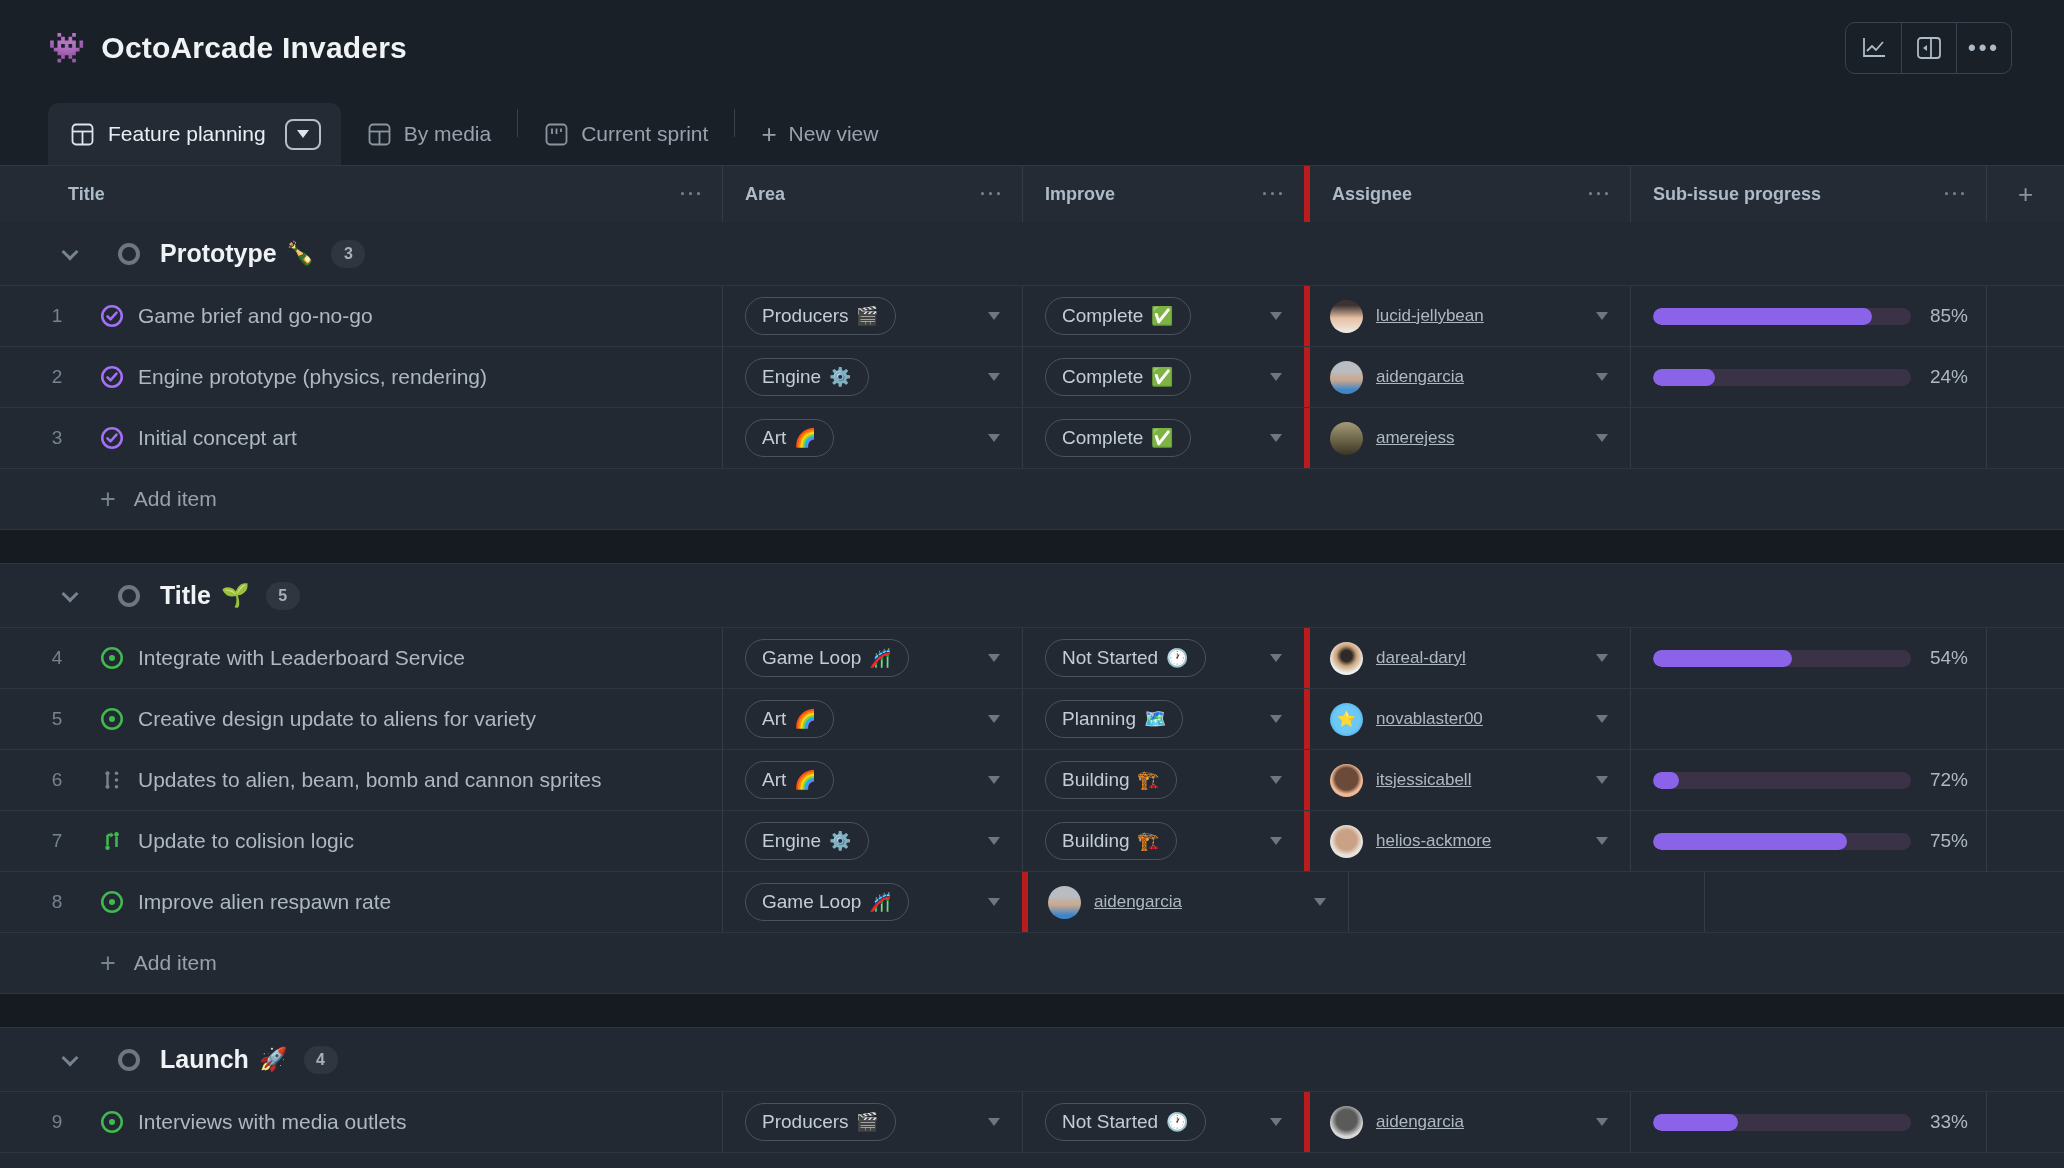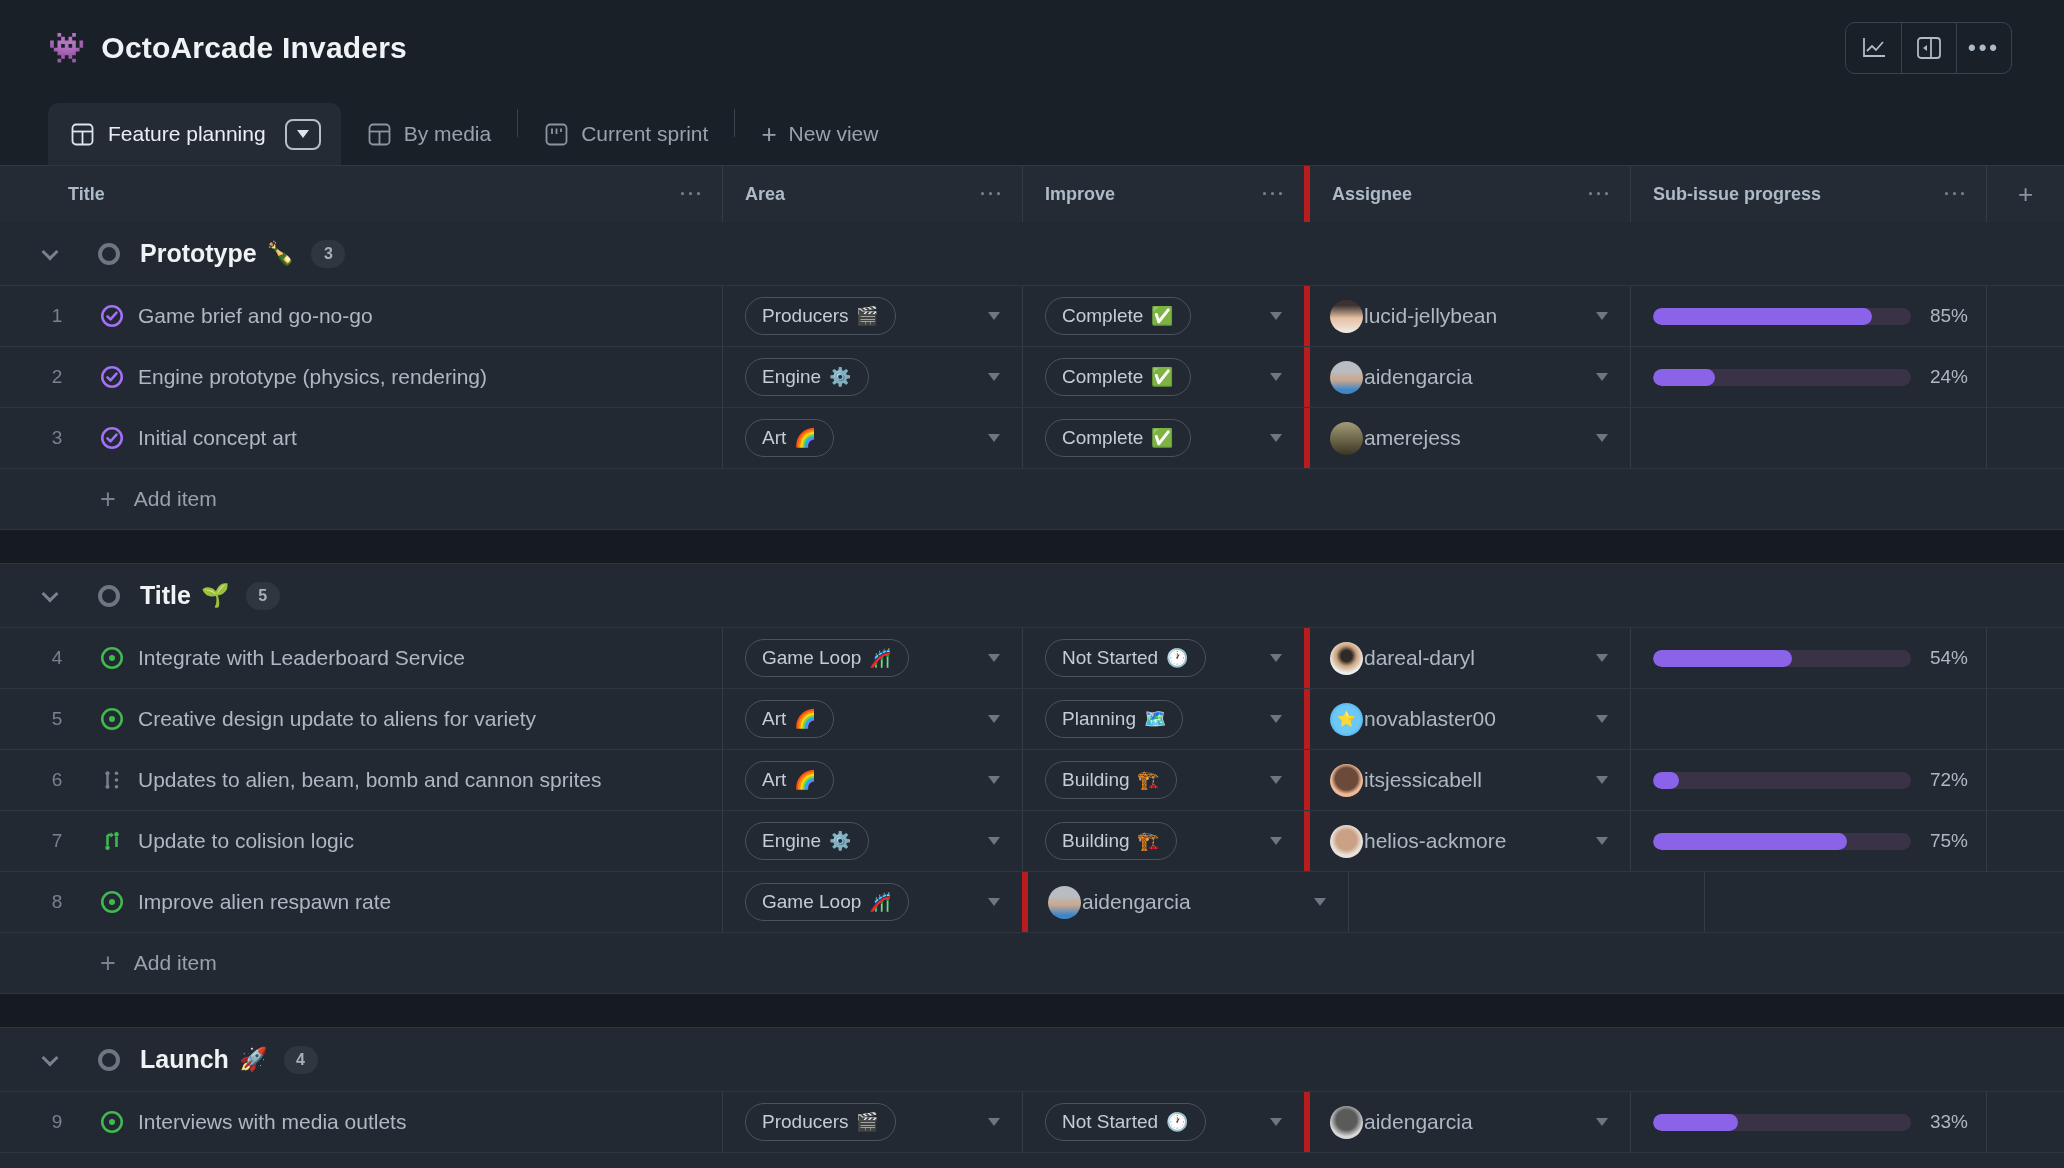--- a/index.html
+++ b/index.html
@@ -47,39 +47,39 @@
   .th-title { padding-left:68px; }
   .c-title { width:722px; }
   .c-area { width:300px; border-left:1px solid #333b45; }
   .c-status { width:282px; border-left:1px solid #333b45; }
   .c-assignee { width:326px; border-left:6px solid #b91c1c; }
   .c-progress { width:356px; border-left:1px solid #333b45; }
   .c-plus { flex:1; border-left:1px solid #333b45; }
   .th-plus { display:flex; align-items:center; justify-content:center; color:#8b95a1; font-size:26px; cursor:pointer; }
 
   
-  .ghead { height:64px; display:flex; align-items:center; background:#232932; border-bottom:1px solid #2e3640; padding-left:36px; gap:0; }
+  .ghead { height:64px; display:flex; align-items:center; background:#232932; border-bottom:1px solid #2e3640; padding-left:56px; gap:0; }
   .gchev { width:12px; height:12px; border-left:3px solid #768390; border-bottom:3px solid #768390; transform:rotate(-45deg); margin:-4px 0 0 8px; cursor:pointer; }
   .gdonut { width:22px; height:22px; border:4px solid #6e7681; border-radius:50%; margin-left:42px; }
   .gname { margin-left:20px; font-size:25px; font-weight:700; color:#f0f3f6; }
   .gemoji { margin-left:10px; font-size:23px; }
   .gcount { margin-left:16px; background:#2f363f; color:#a7b1bc; border-radius:999px; min-width:34px; height:28px; padding:0 10px; display:flex; align-items:center; justify-content:center; font-size:16px; font-weight:600; }
 
   
   .row { height:61px; display:flex; background:#232932; border-bottom:1px solid #2e3640; }
   .cell { display:flex; align-items:center; }
   .cell-title { padding-left:36px; cursor:pointer; }
   .rownum { width:42px; text-align:center; color:#768390; font-size:19px; }
   .row-icon { width:24px; height:24px; margin-left:22px; display:flex; align-items:center; justify-content:center; }
   .row-title { margin-left:14px; color:#aeb8c2; font-size:21px; white-space:nowrap; }
   .pill { display:inline-flex; align-items:center; gap:8px; border:1.5px solid #4a525e; border-radius:999px; height:38px; padding:0 16px; margin-left:22px; color:#c3cdd6; font-size:19px; white-space:nowrap; cursor:pointer; }
   .pill-emoji { font-size:18px; }
   .cell-caret { margin-left:auto; margin-right:22px; width:0; height:0; border-left:6px solid transparent; border-right:6px solid transparent; border-top:8px solid #6e7681; }
   .avatar { width:33px; height:33px; border-radius:50%; margin-left:20px; flex:none; display:flex; align-items:center; justify-content:center; font-size:15px; }
-  .aname { margin-left:1px; color:#aeb8c2; font-size:21px; white-space:nowrap; }
+  .aname { margin-left:13px; color:#aeb8c2; font-size:17px; white-space:nowrap;text-decoration:underline; }
   .bar { width:258px; height:17px; border-radius:9px; background:#3a3347; margin-left:22px; overflow:hidden; }
   .fill { height:100%; border-radius:9px; background:#8a63e8; }
   .pct { margin-left:auto; margin-right:18px; color:#aeb8c2; font-size:19px; }
 
   
   .add-row { height:61px; display:flex; align-items:center; background:#232932; border-bottom:1px solid #2e3640; padding-left:100px; cursor:pointer; }
   .add-plus { color:#768390; font-size:27px; margin-right:18px; line-height:1; }
   .add-label { color:#98a1ac; font-size:21px; }
   .ggap { height:34px; background:#161b22; border-bottom:1px solid #2e3640; }
   .row-sliver { height:15px; background:#232932; }

